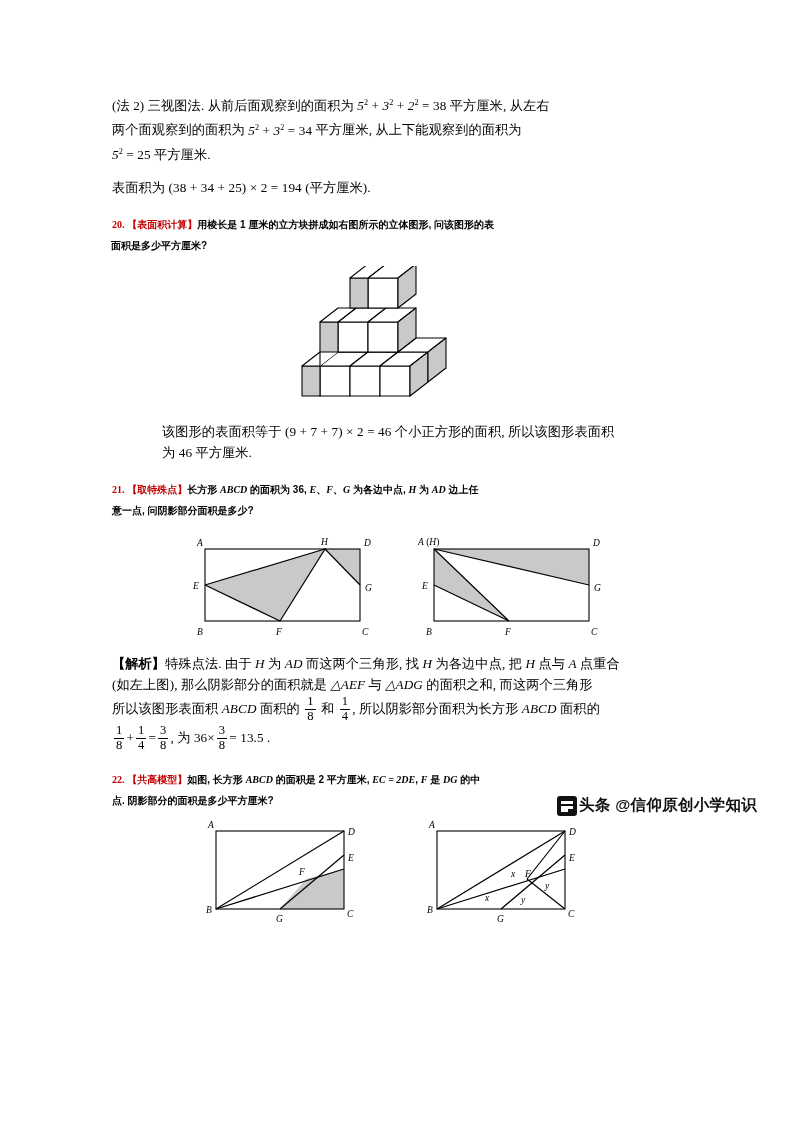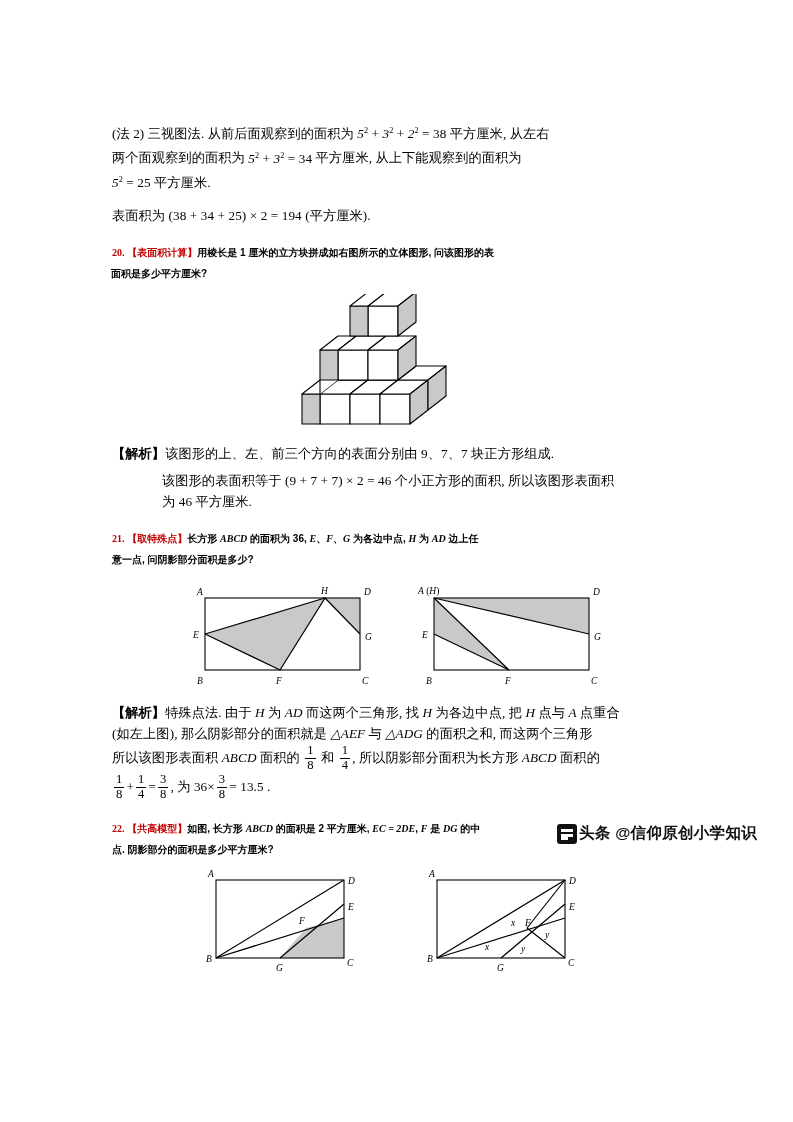--- a/index.html
+++ b/index.html
@@ -13,21 +13,20 @@
     position: relative;
     font-family: "Liberation Serif", "DejaVu Serif", serif;
     color: #000;
     overflow: hidden;
   }
   .page {
     position: absolute;
     left: 0; top: 0;
     width: 793px;
     height: 842px;
-    margin-top: 28px;
   }
   .content {
     position: absolute;
     left: 112px;
     top: 92px;
     width: 570px;
   }
 
   
   .para {
@@ -208,23 +207,20 @@
 
           <polygon points="68,12 86,12 86,42 68,42" fill="#c9c9c9"></polygon>
           <polygon points="68,12 86,-2 104,-2 86,12" fill="#ffffff"></polygon>
         </g>
       </svg>
     </div>
 
     <div class="sp10"></div>
 
     <div class="para blk">
-      <div>
-        <span class="analysis-label">【解析】</span><span>该图形的上、左、前三个方向的表面分别由 9、7、7 块正方形组成.</span>
-      </div>
       <div class="sp6"></div>
       <div class="indent-1">
         <span>该图形的表面积等于 </span><span class="mn">(9 + 7 + 7) × 2 = 46</span><span> 个小正方形的面积, 所以该图形表面积</span>
       </div>
       <div class="indent-1">
         <span>为 46 平方厘米.</span>
       </div>
     </div>
 
     <div class="sp14"></div>

